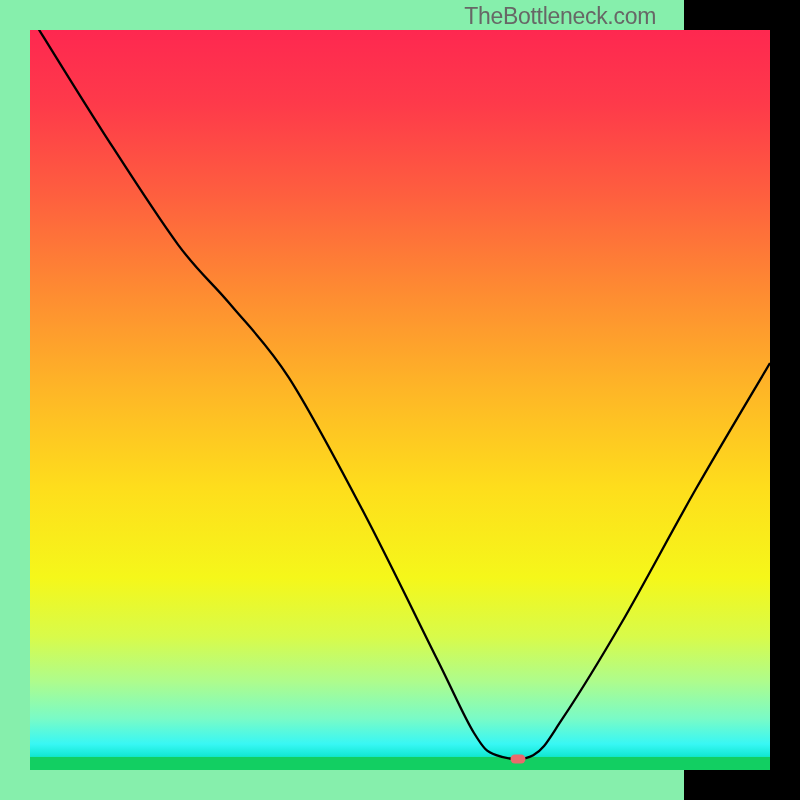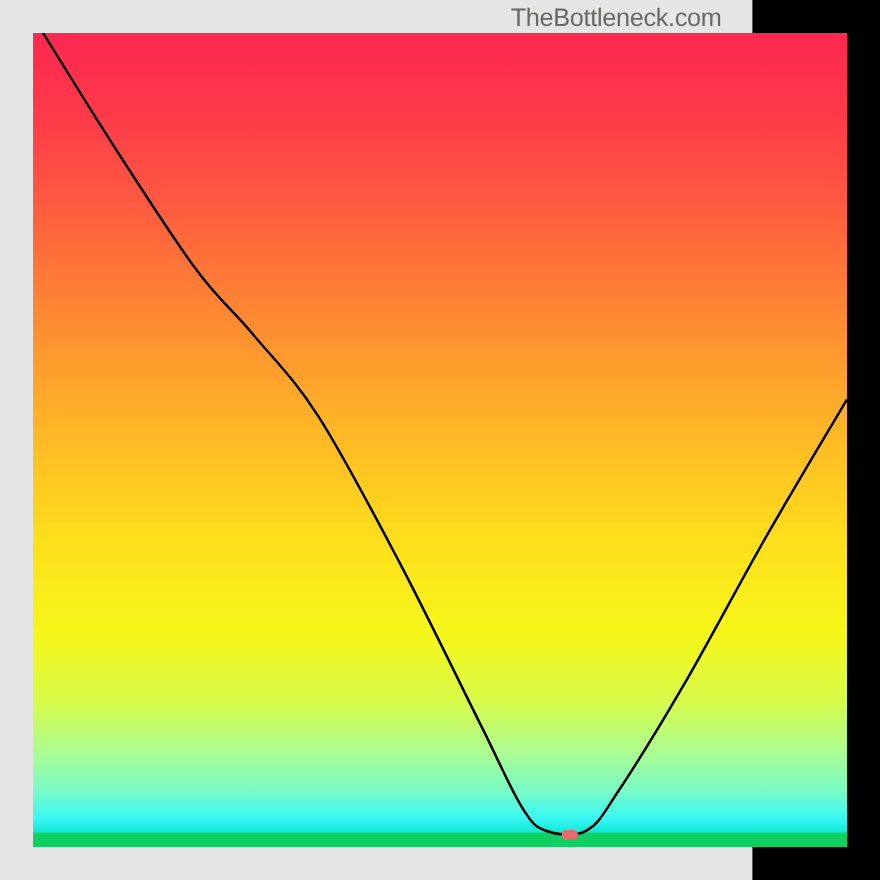--- a/index.html
+++ b/index.html
@@ -8,21 +8,21 @@
     width: 800px;
     height: 800px;
     background: #000;
     font-family: Arial, Helvetica, sans-serif;
     overflow: hidden;
   }
   .outer {
     position: relative;
     width: 684px;
     height: 800px;
-    background: #e5e5e5;
+    background: #86efac;
   }
   .plot {
     position: absolute;
     left: 30px;
     top: 30px;
     width: 740px;
     height: 740px;
     overflow: hidden;
   }
   .gradient-bg {

